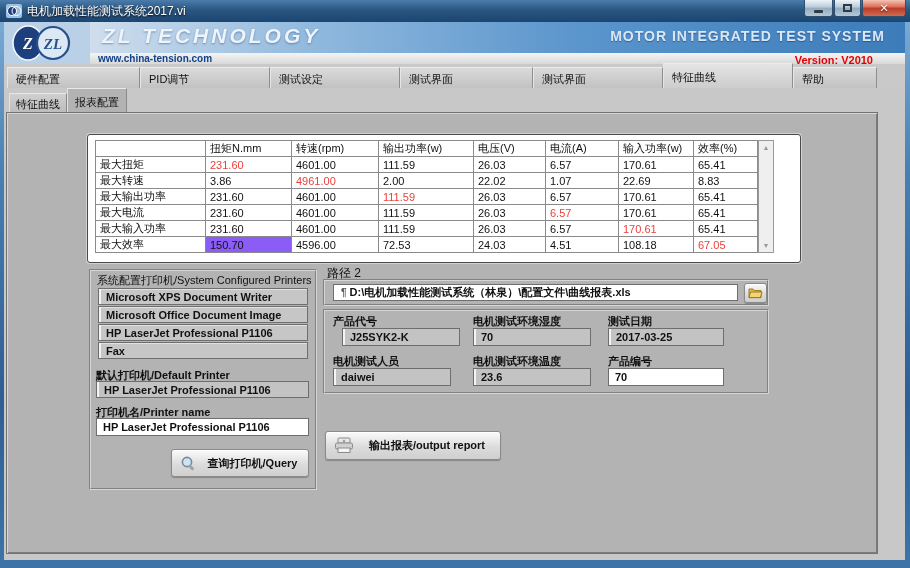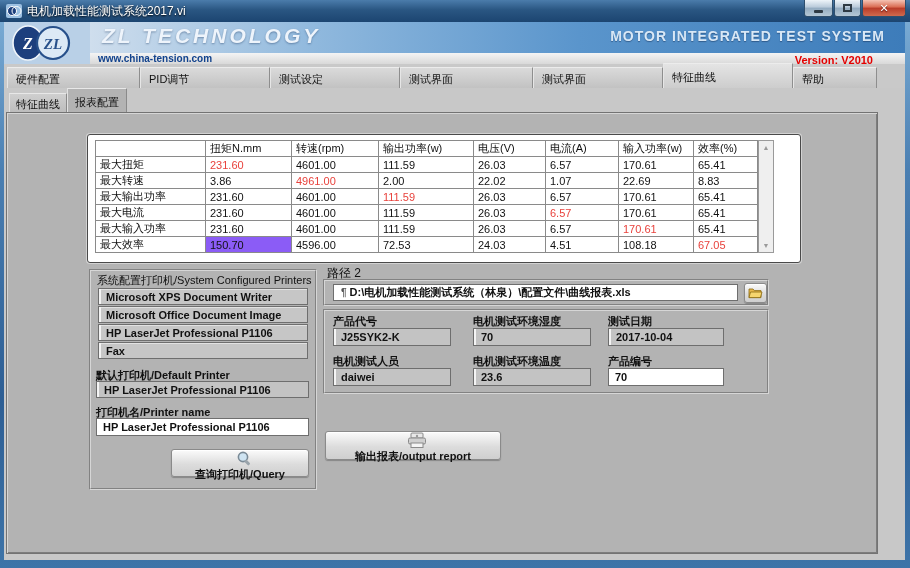--- a/index.html
+++ b/index.html
@@ -89,21 +89,21 @@
   .grayfield { position:absolute; background:#c3c3c3; border:1px solid #6e6e6e;
                box-shadow:inset 2px 0 0 #f4f4f4; font-size:11px; font-weight:bold; color:#111;
                padding:2px 0 0 7px; white-space:nowrap; overflow:hidden; }
   .whitefield { position:absolute; background:#fff; border:1px solid #6e6e6e; font-size:11px; font-weight:bold;
                 color:#111; padding:0 0 0 6px; font-family:"Liberation Sans","DejaVu Sans",sans-serif; }
   input.whitefield { outline:none; }
 
   .btn { position:absolute; background:linear-gradient(180deg,#fbfbfb,#dcdcdc 55%,#cfcfcf);
          border:1px solid #8a8a8a; border-radius:3px; display:flex; align-items:center;
          font-size:11px; font-weight:bold; color:#111; cursor:default;
-         box-shadow:0 1px 1px rgba(0,0,0,.25), inset 0 1px 0 #fff;flex-direction:column; }
+         box-shadow:0 1px 1px rgba(0,0,0,.25), inset 0 1px 0 #fff; }
   .btn .btxt { flex:1; text-align:center; }
 
   
   .path-box { position:absolute; left:316px; top:166px; width:446px; height:27px; border:2px groove #d6d6d6; }
   .path-field { left:8px; top:3px; width:405px; height:17px; display:flex; align-items:center; font-weight:bold; }
   .path-glyph { font-size:10px; color:#555; margin:0 3px 0 1px; flex:none; }
   .path-text { font-size:11px; color:#111; white-space:nowrap; overflow:hidden; }
   .browse-btn { left:419px; top:2px; width:23px; height:20px; justify-content:center; }
 
   .out-icon, .q-icon { margin-left:8px; flex:none; }
@@ -293,27 +293,27 @@
         <div class="btn browse-btn">
           <svg width="15" height="12" viewBox="0 0 15 12">
             <path d="M1 2 h4 l1.4 1.6 H13 v7 H1 z" fill="#e8b84c" stroke="#8a6a10" stroke-width="0.8"></path>
             <path d="M2.5 5 H14 L12.4 10.6 H1z" fill="#f6d56e" stroke="#8a6a10" stroke-width="0.8"></path>
           </svg>
         </div>
       </div>
 
       <div class="groupbox" style="left:316px; top:196px; width:446px; height:85px">
         <div class="flabel" style="left:8px; top:3px">产品代号</div>
-        <div class="grayfield" style="left:8px; top:17px; width:118px; height:18px">J25SYK2-K</div>
+        <div class="grayfield" style="left:17px; top:17px; width:118px; height:18px">J25SYK2-K</div>
 
         <div class="flabel" style="left:148px; top:3px">电机测试环境湿度</div>
         <div class="grayfield" style="left:148px; top:17px; width:118px; height:18px">70</div>
 
         <div class="flabel" style="left:283px; top:3px">测试日期</div>
-        <div class="grayfield" style="left:283px; top:17px; width:116px; height:18px">2017-10-04</div>
+        <div class="grayfield" style="left:283px; top:17px; width:116px; height:18px">2017-03-25</div>
 
         <div class="flabel" style="left:8px; top:43px">电机测试人员</div>
         <div class="grayfield" style="left:8px; top:57px; width:118px; height:18px">daiwei</div>
 
         <div class="flabel" style="left:148px; top:43px">电机测试环境温度</div>
         <div class="grayfield" style="left:148px; top:57px; width:118px; height:18px">23.6</div>
 
         <div class="flabel" style="left:283px; top:43px">产品编号</div>
         <input class="whitefield" style="left: 283px; top: 57px; width: 116px; height: 18px;" value="70">
       </div>

